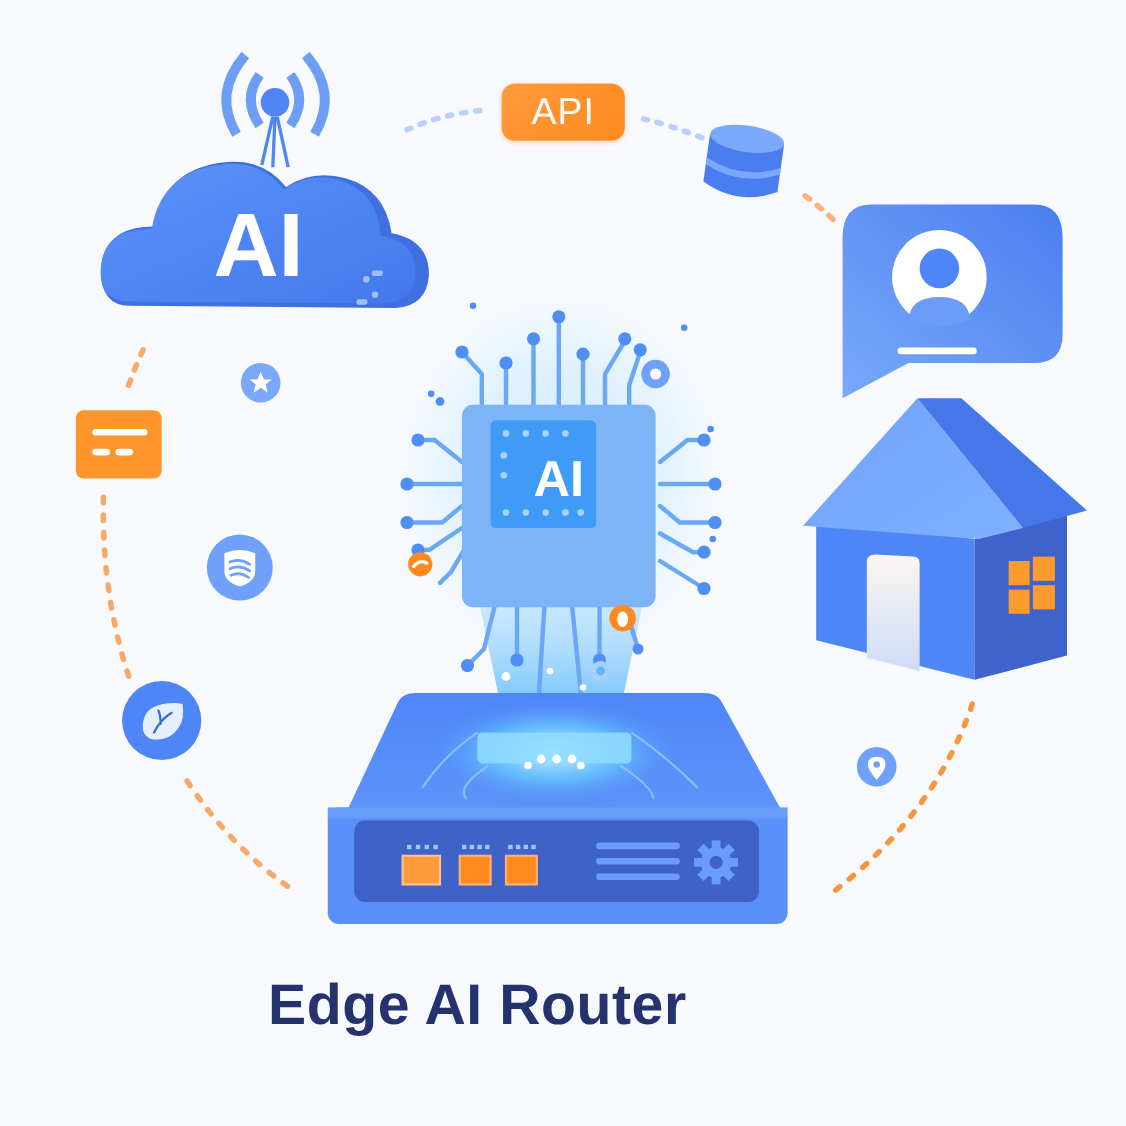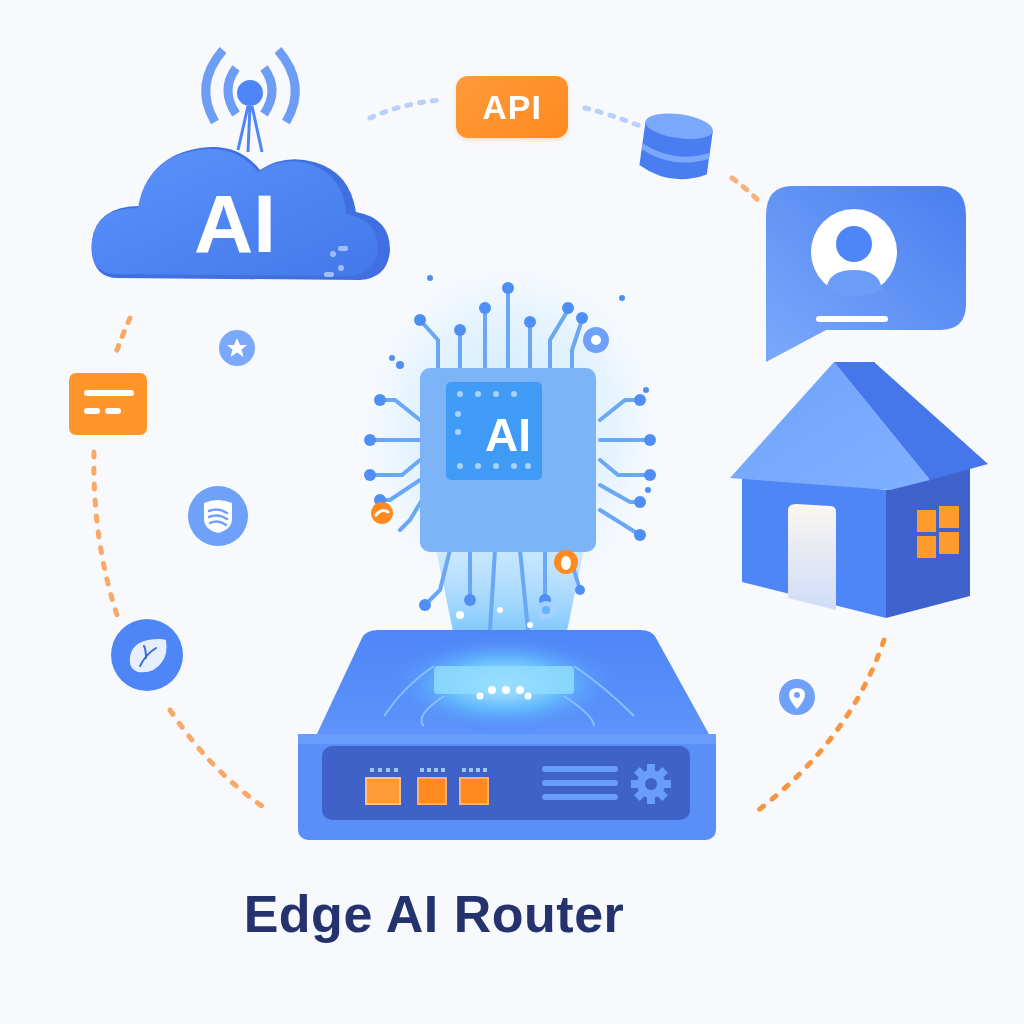--- a/index.html
+++ b/index.html
@@ -7,25 +7,25 @@
     width: 1024px; height: 1024px; overflow: hidden;
     background: #f8f9fd;
     font-family: "Liberation Sans", "DejaVu Sans", sans-serif;
     position: relative;
   }
   .stage { position: absolute; left: 0; top: 0; width: 1024px; height: 1024px; }
   .abs { position: absolute; }
   svg { display: block; overflow: visible; }
 
   .api-badge {
-    left: 456px; top: 76px; width: 112px; height: 62px;
+    left: 456px; top: 76px; width: 112px; height: 52px;
     border-radius: 12px;
     background: linear-gradient(135deg, #ff9a3a 0%, #ff8a1f 100%);
     display: flex; align-items: center; justify-content: center;
-    color: #fff; font-weight: 700; font-size: 34px; letter-spacing: 1px;
+    color: #fff; font-weight: 400; font-size: 34px; letter-spacing: 1px;
     box-shadow: 0 2px 4px rgba(255,140,30,0.25);
   }
   .cloud-label {
     left: 170px; top: 183px; width: 130px; text-align: center;
     color: #ffffff; font-weight: 700; font-size: 82px; line-height: 1;
   }
   .chip-label {
     left: 458px; top: 412px; width: 100px; text-align: center;
     color: #ffffff; font-weight: 700; font-size: 46px; line-height: 1;
   }

